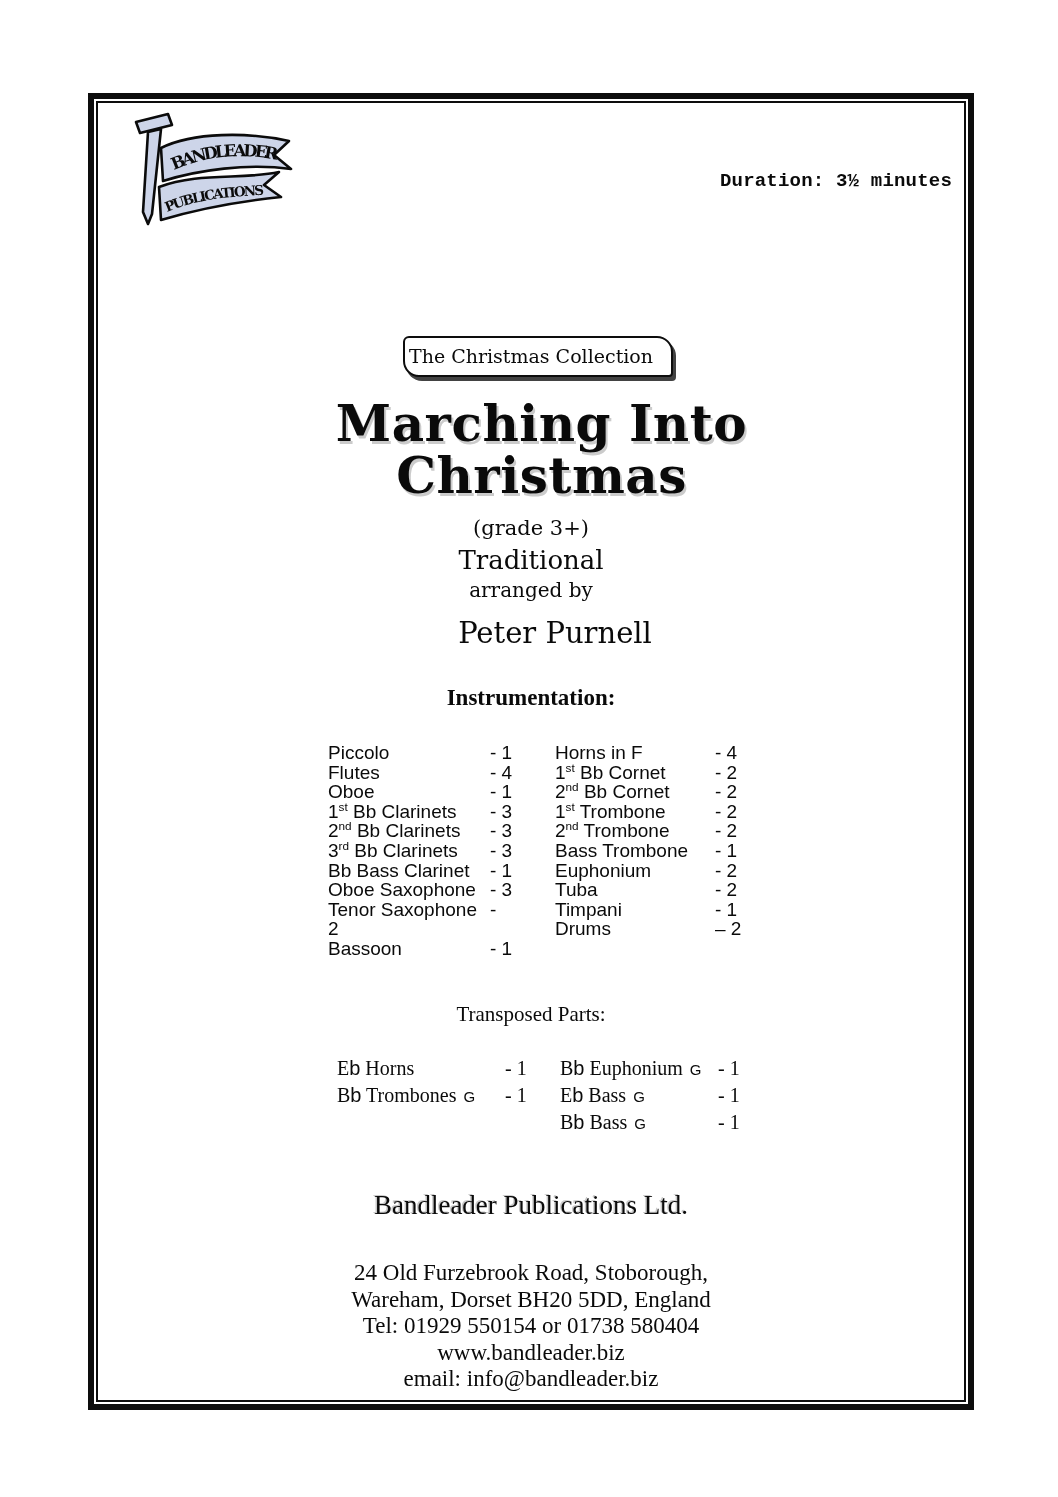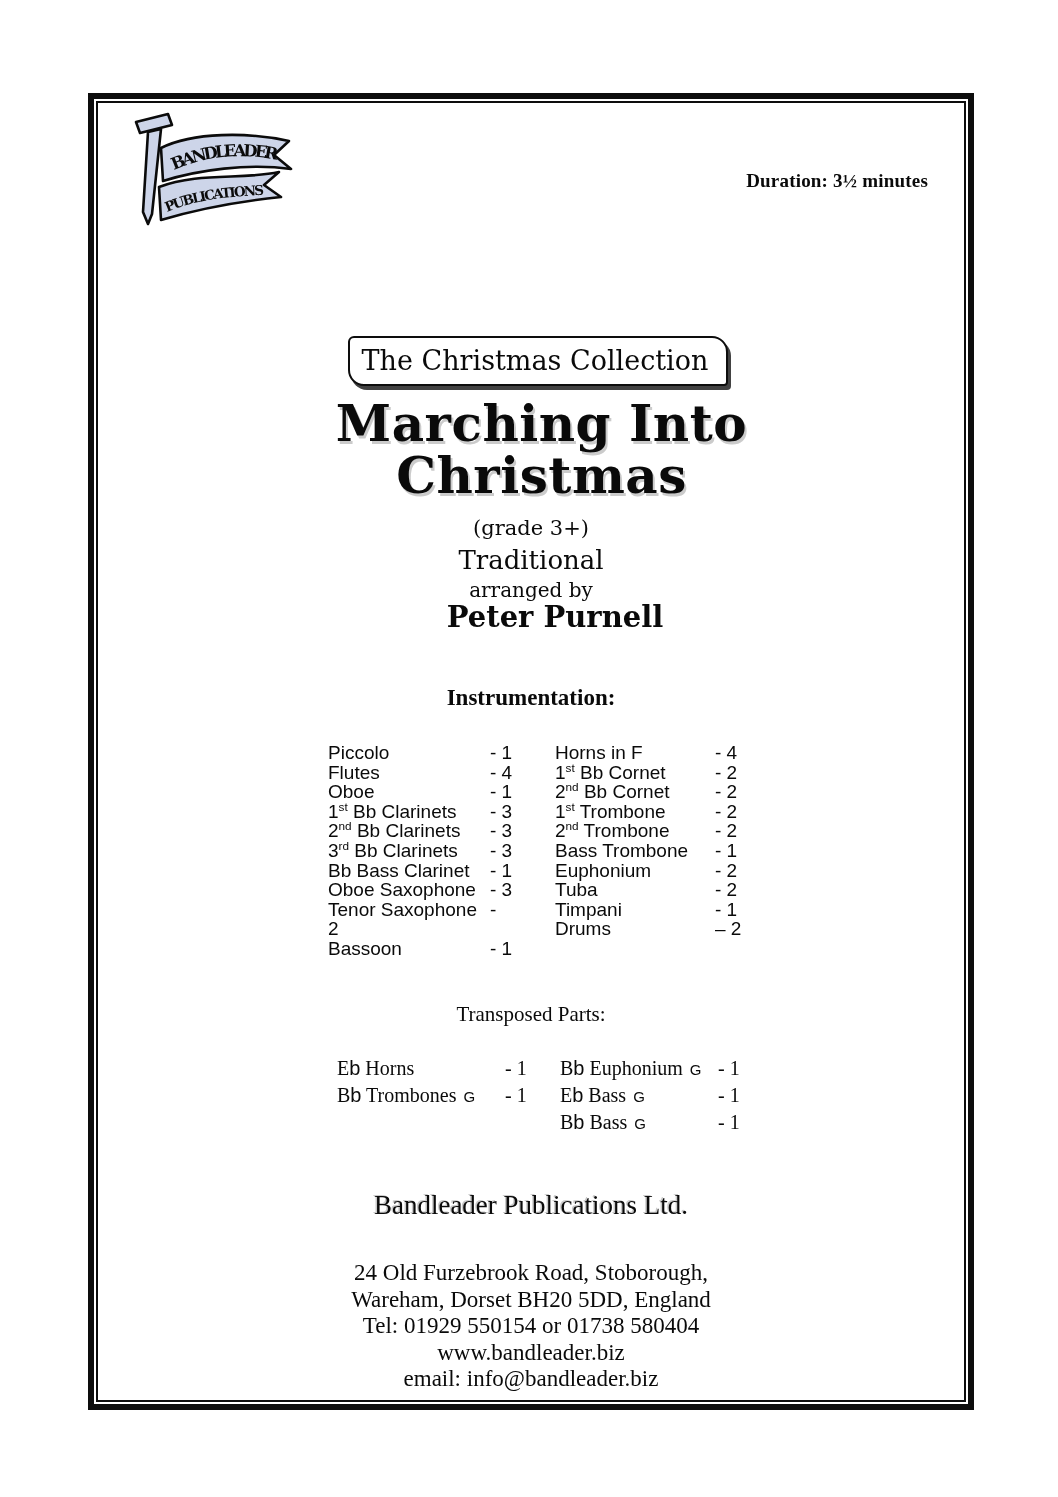--- a/index.html
+++ b/index.html
@@ -14,47 +14,47 @@
     position:absolute; left:88px; top:93px; width:886px; height:1317px;
     border:6px solid #0d0d0d;
   }
   .frame-inner {
     position:absolute; inset:2px; border:2px solid #0d0d0d;
   }
   
   .logo { position:absolute; left:108px; top:108px; width:212px; height:128px; }
   
   .duration {
-    position:absolute; top:170px; left:628px; width:300px;
-    text-align:right; font-family:Liberation Serif, serif;
+    position:absolute; top:170px; left:652px; width:300px;
+    text-align:right; font-family:Liberation Mono, monospace;
     font-size:19px; font-weight:600; letter-spacing:0.2px;
   }
   
   .center-col { position:absolute; left:88px; width:886px; text-align:center; }
   
   .badge-wrap { top:336px; }
   .badge {
     display:inline-block; margin-left:14px;
-    min-width:258px; padding:7px 18px 8px 12px;
+    min-width:258px; padding:7px 18px 8px 4px;
     border:2px solid #0d0d0d; border-radius:6px 16px 4px 16px;
     box-shadow:3px 4px 0 rgba(45,45,45,0.9);
     background:#fff;
-    font-family:"DejaVu Serif", serif; font-size:27px;
+    font-family:"DejaVu Serif", serif; font-size:19px;
   }
   
   .title-wrap { top:398px;padding-left:21px; }
   .title {
     font-family:"DejaVu Serif", serif; font-weight:bold;
     font-size:50px; line-height:52px; letter-spacing:0.5px;
     text-shadow:2px 3px 0 rgba(160,160,160,0.55);
   }
   .grade   { top:516px; font-family:"DejaVu Serif", serif; font-size:21px; }
   .tradit  { top:545px; font-family:"DejaVu Serif", serif; font-size:26px; }
   .arrby   { top:578px; font-family:"DejaVu Serif", serif; font-size:20px; }
-  .arranger{ top:600px; font-family:"DejaVu Serif", serif; font-size:29px; font-weight:bold;padding-left:48px; }
+  .arranger{ top:616px; font-family:"DejaVu Serif", serif; font-size:29px; font-weight:normal;padding-left:48px; }
   
   .inst-heading {
     top:685px; font-family:"Liberation Serif", serif;
     font-size:23px; font-weight:bold;
   }
   .inst-grid { position:absolute; left:328px; top:743px; display:flex; }
   .inst-col {
     width:227px; font-family:"Liberation Sans", sans-serif;
     font-size:19px; line-height:19.6px; text-align:left; white-space:nowrap;
   }

